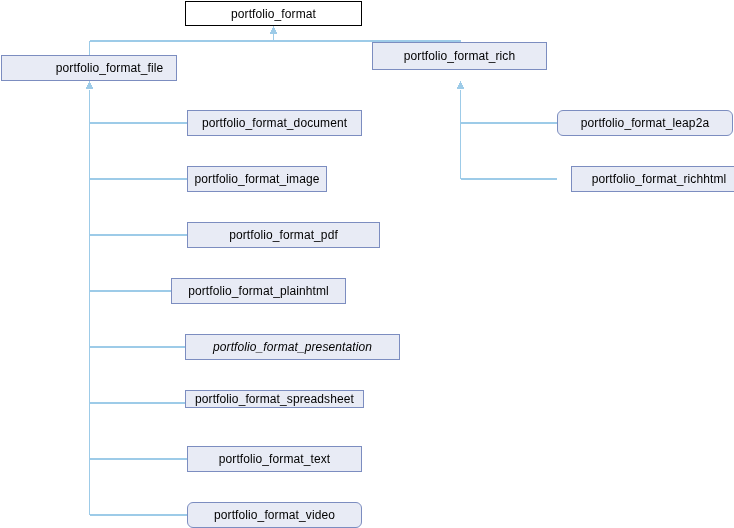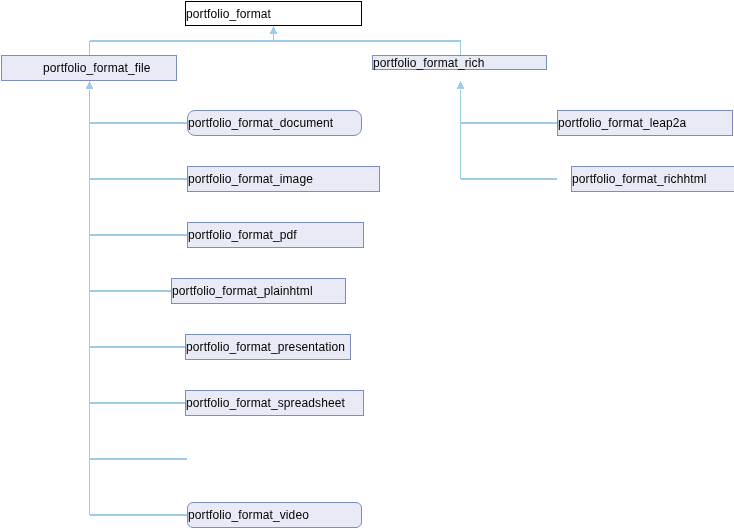--- a/index.html
+++ b/index.html
@@ -24,21 +24,21 @@
     top: 0;
     width: 734px;
     height: 528px;
     pointer-events: none;
   }
   .node {
     position: absolute;
     box-sizing: border-box;
     display: flex;
     align-items: center;
-    justify-content: flex-start;
+    justify-content: center;
     font-size: 12px;
     line-height: 1;
     color: #000000;
     white-space: nowrap;
     letter-spacing: 0.1px;
   }
   .node.root {
     background: #ffffff;
     border: 1px solid #000000;
   }
@@ -89,46 +89,49 @@
     </g>
   </svg>
 
   <div class="node root" style="left:185px; top:1px; width:177px; height:25px;">
     <span class="node-label">portfolio_format</span>
   </div>
 
   <div class="node child" style="left:1px; top:55px; width:176px; height:26px;padding-left:41px;">
     <span class="node-label">portfolio_format_file</span>
   </div>
-  <div class="node child" style="left:372px; top:55px; width:175px; height:15px;">
+  <div class="node child" style="left:372px; top:42px; width:175px; height:28px;">
     <span class="node-label">portfolio_format_rich</span>
   </div>
 
-  <div class="node child" style="left:187px; top:110px; width:175px; height:26px;border-radius:8px;">
+  <div class="node child" style="left:187px; top:110px; width:175px; height:26px;">
     <span class="node-label">portfolio_format_document</span>
   </div>
-  <div class="node child" style="left:187px; top:166px; width:193px; height:26px;">
+  <div class="node child" style="left:187px; top:166px; width:140px; height:26px;">
     <span class="node-label">portfolio_format_image</span>
   </div>
-  <div class="node child" style="left:187px; top:222px; width:177px; height:26px;">
+  <div class="node child" style="left:187px; top:222px; width:193px; height:26px;">
     <span class="node-label">portfolio_format_pdf</span>
   </div>
   <div class="node child" style="left:171px; top:278px; width:175px; height:26px;">
     <span class="node-label">portfolio_format_plainhtml</span>
   </div>
-  <div class="node child" style="left:185px; top:334px; width:166px; height:26px;">
+  <div class="node child" style="left:185px; top:334px; width:215px; height:26px;font-style:italic;">
     <span class="node-label">portfolio_format_presentation</span>
   </div>
-  <div class="node child" style="left:185px; top:390px; width:179px; height:26px;">
+  <div class="node child" style="left:185px; top:390px; width:179px; height:18px;">
     <span class="node-label">portfolio_format_spreadsheet</span>
+  </div>
+  <div class="node child" style="left:187px; top:446px; width:175px; height:26px;">
+    <span class="node-label">portfolio_format_text</span>
   </div>
   <div class="node child" style="left:187px; top:502px; width:175px; height:26px;border-radius:6px;">
     <span class="node-label">portfolio_format_video</span>
   </div>
 
-  <div class="node child" style="left:557px; top:110px; width:176px; height:26px;">
+  <div class="node child" style="left:557px; top:110px; width:176px; height:26px;border-radius:6px;">
     <span class="node-label">portfolio_format_leap2a</span>
   </div>
   <div class="node child" style="left:571px; top:166px; width:176px; height:26px;">
     <span class="node-label">portfolio_format_richhtml</span>
   </div>
 
 </div>
 
 </body></html>

